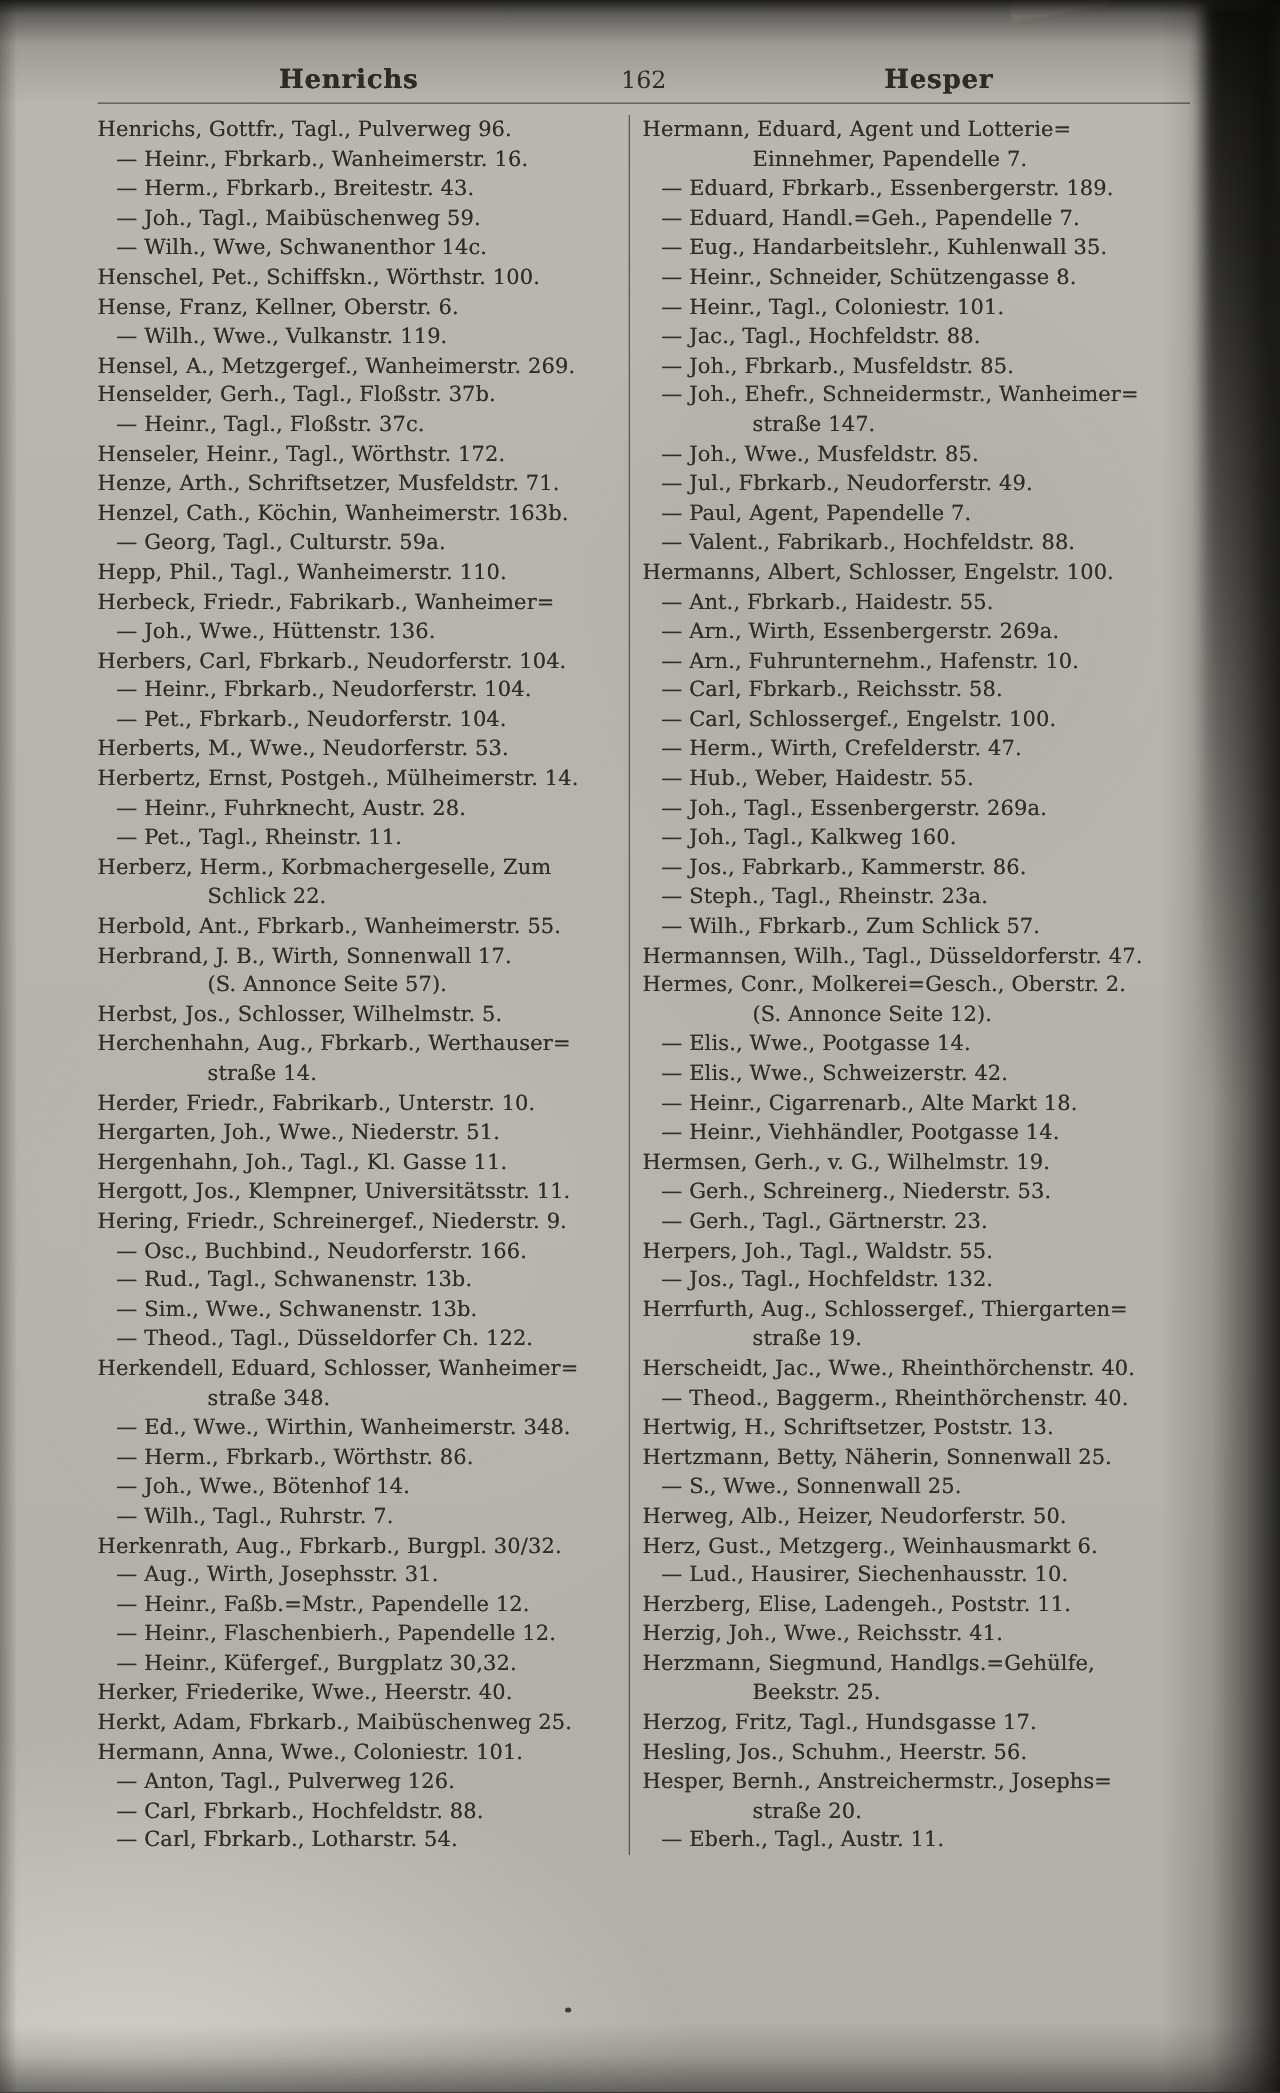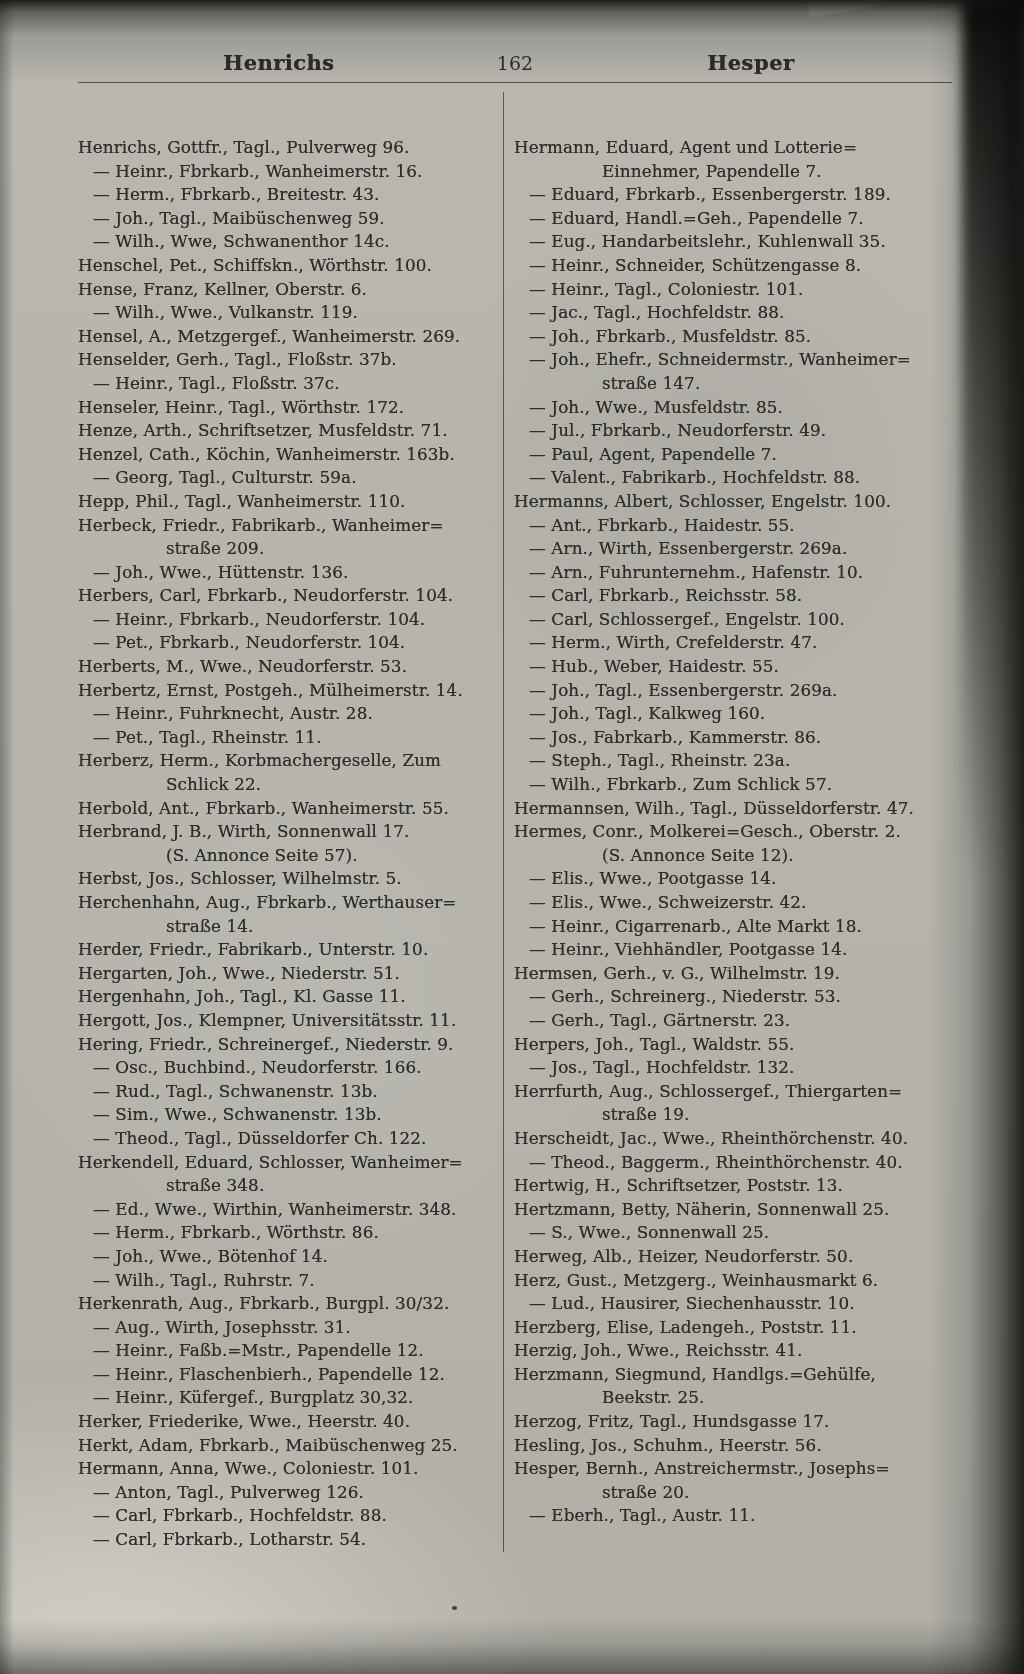--- a/index.html
+++ b/index.html
@@ -39,21 +39,21 @@
     font-size: 19px;
   }
   .rule {
     margin-top: 7px;
     border-bottom: 1.5px solid rgba(45,44,38,0.75);
   }
   .cols {
     display: flex;
     margin-top: 9px;
   }
-  .col { white-space: nowrap; margin-top: 44px; }
+  .col { white-space: nowrap; }
   .col.left { width: 425px; }
   .divider {
     width: 0;
     border-left: 1.5px solid rgba(45,44,38,0.7);
     margin-right: 10px;
   }
   .col.right { flex: 1; }
   .line {
     font-size: 16.8px;
     line-height: 23.6px;
@@ -132,21 +132,20 @@
           <div class="line i1">— Wilh., Wwe., Vulkanstr. 119.</div>
           <div class="line i0">Hensel, A., Metzgergef., Wanheimerstr. 269.</div>
           <div class="line i0">Henselder, Gerh., Tagl., Floßstr. 37b.</div>
           <div class="line i1">— Heinr., Tagl., Floßstr. 37c.</div>
           <div class="line i0">Henseler, Heinr., Tagl., Wörthstr. 172.</div>
           <div class="line i0">Henze, Arth., Schriftsetzer, Musfeldstr. 71.</div>
           <div class="line i0">Henzel, Cath., Köchin, Wanheimerstr. 163b.</div>
           <div class="line i1">— Georg, Tagl., Culturstr. 59a.</div>
           <div class="line i0">Hepp, Phil., Tagl., Wanheimerstr. 110.</div>
           <div class="line i0">Herbeck, Friedr., Fabrikarb., Wanheimer=</div>
-          <div class="line i2">straße 209.</div>
           <div class="line i1">— Joh., Wwe., Hüttenstr. 136.</div>
           <div class="line i0">Herbers, Carl, Fbrkarb., Neudorferstr. 104.</div>
           <div class="line i1">— Heinr., Fbrkarb., Neudorferstr. 104.</div>
           <div class="line i1">— Pet., Fbrkarb., Neudorferstr. 104.</div>
           <div class="line i0">Herberts, M., Wwe., Neudorferstr. 53.</div>
           <div class="line i0">Herbertz, Ernst, Postgeh., Mülheimerstr. 14.</div>
           <div class="line i1">— Heinr., Fuhrknecht, Austr. 28.</div>
           <div class="line i1">— Pet., Tagl., Rheinstr. 11.</div>
           <div class="line i0">Herberz, Herm., Korbmachergeselle, Zum</div>
           <div class="line i2">Schlick 22.</div>

